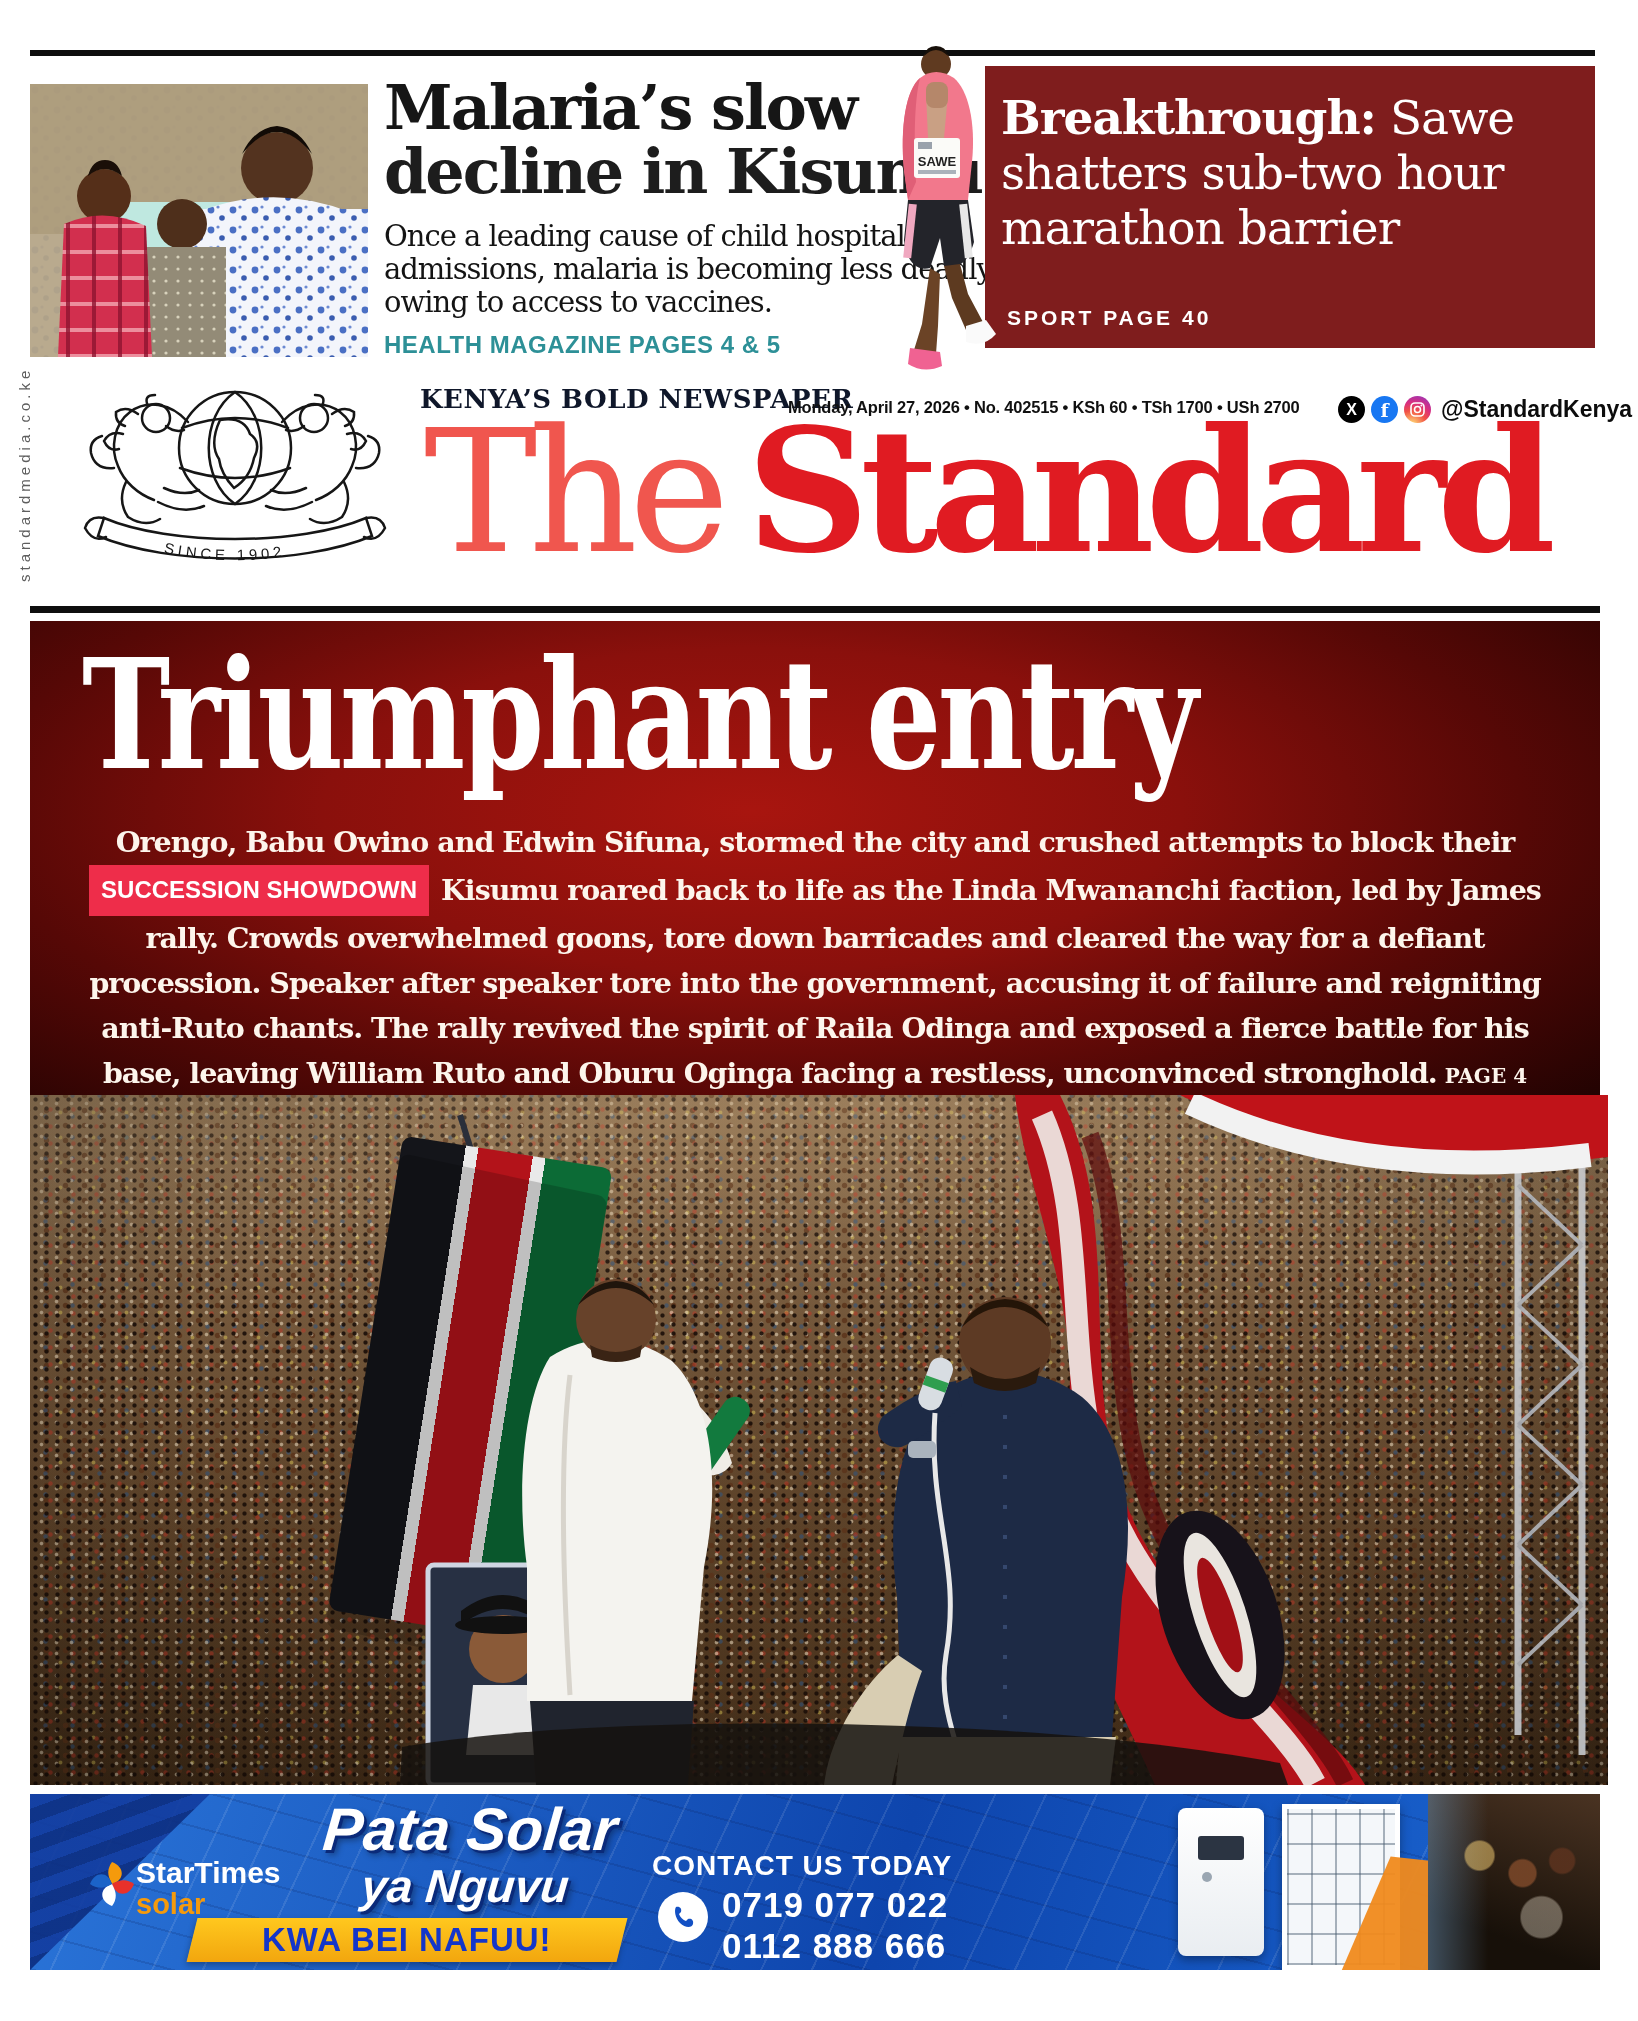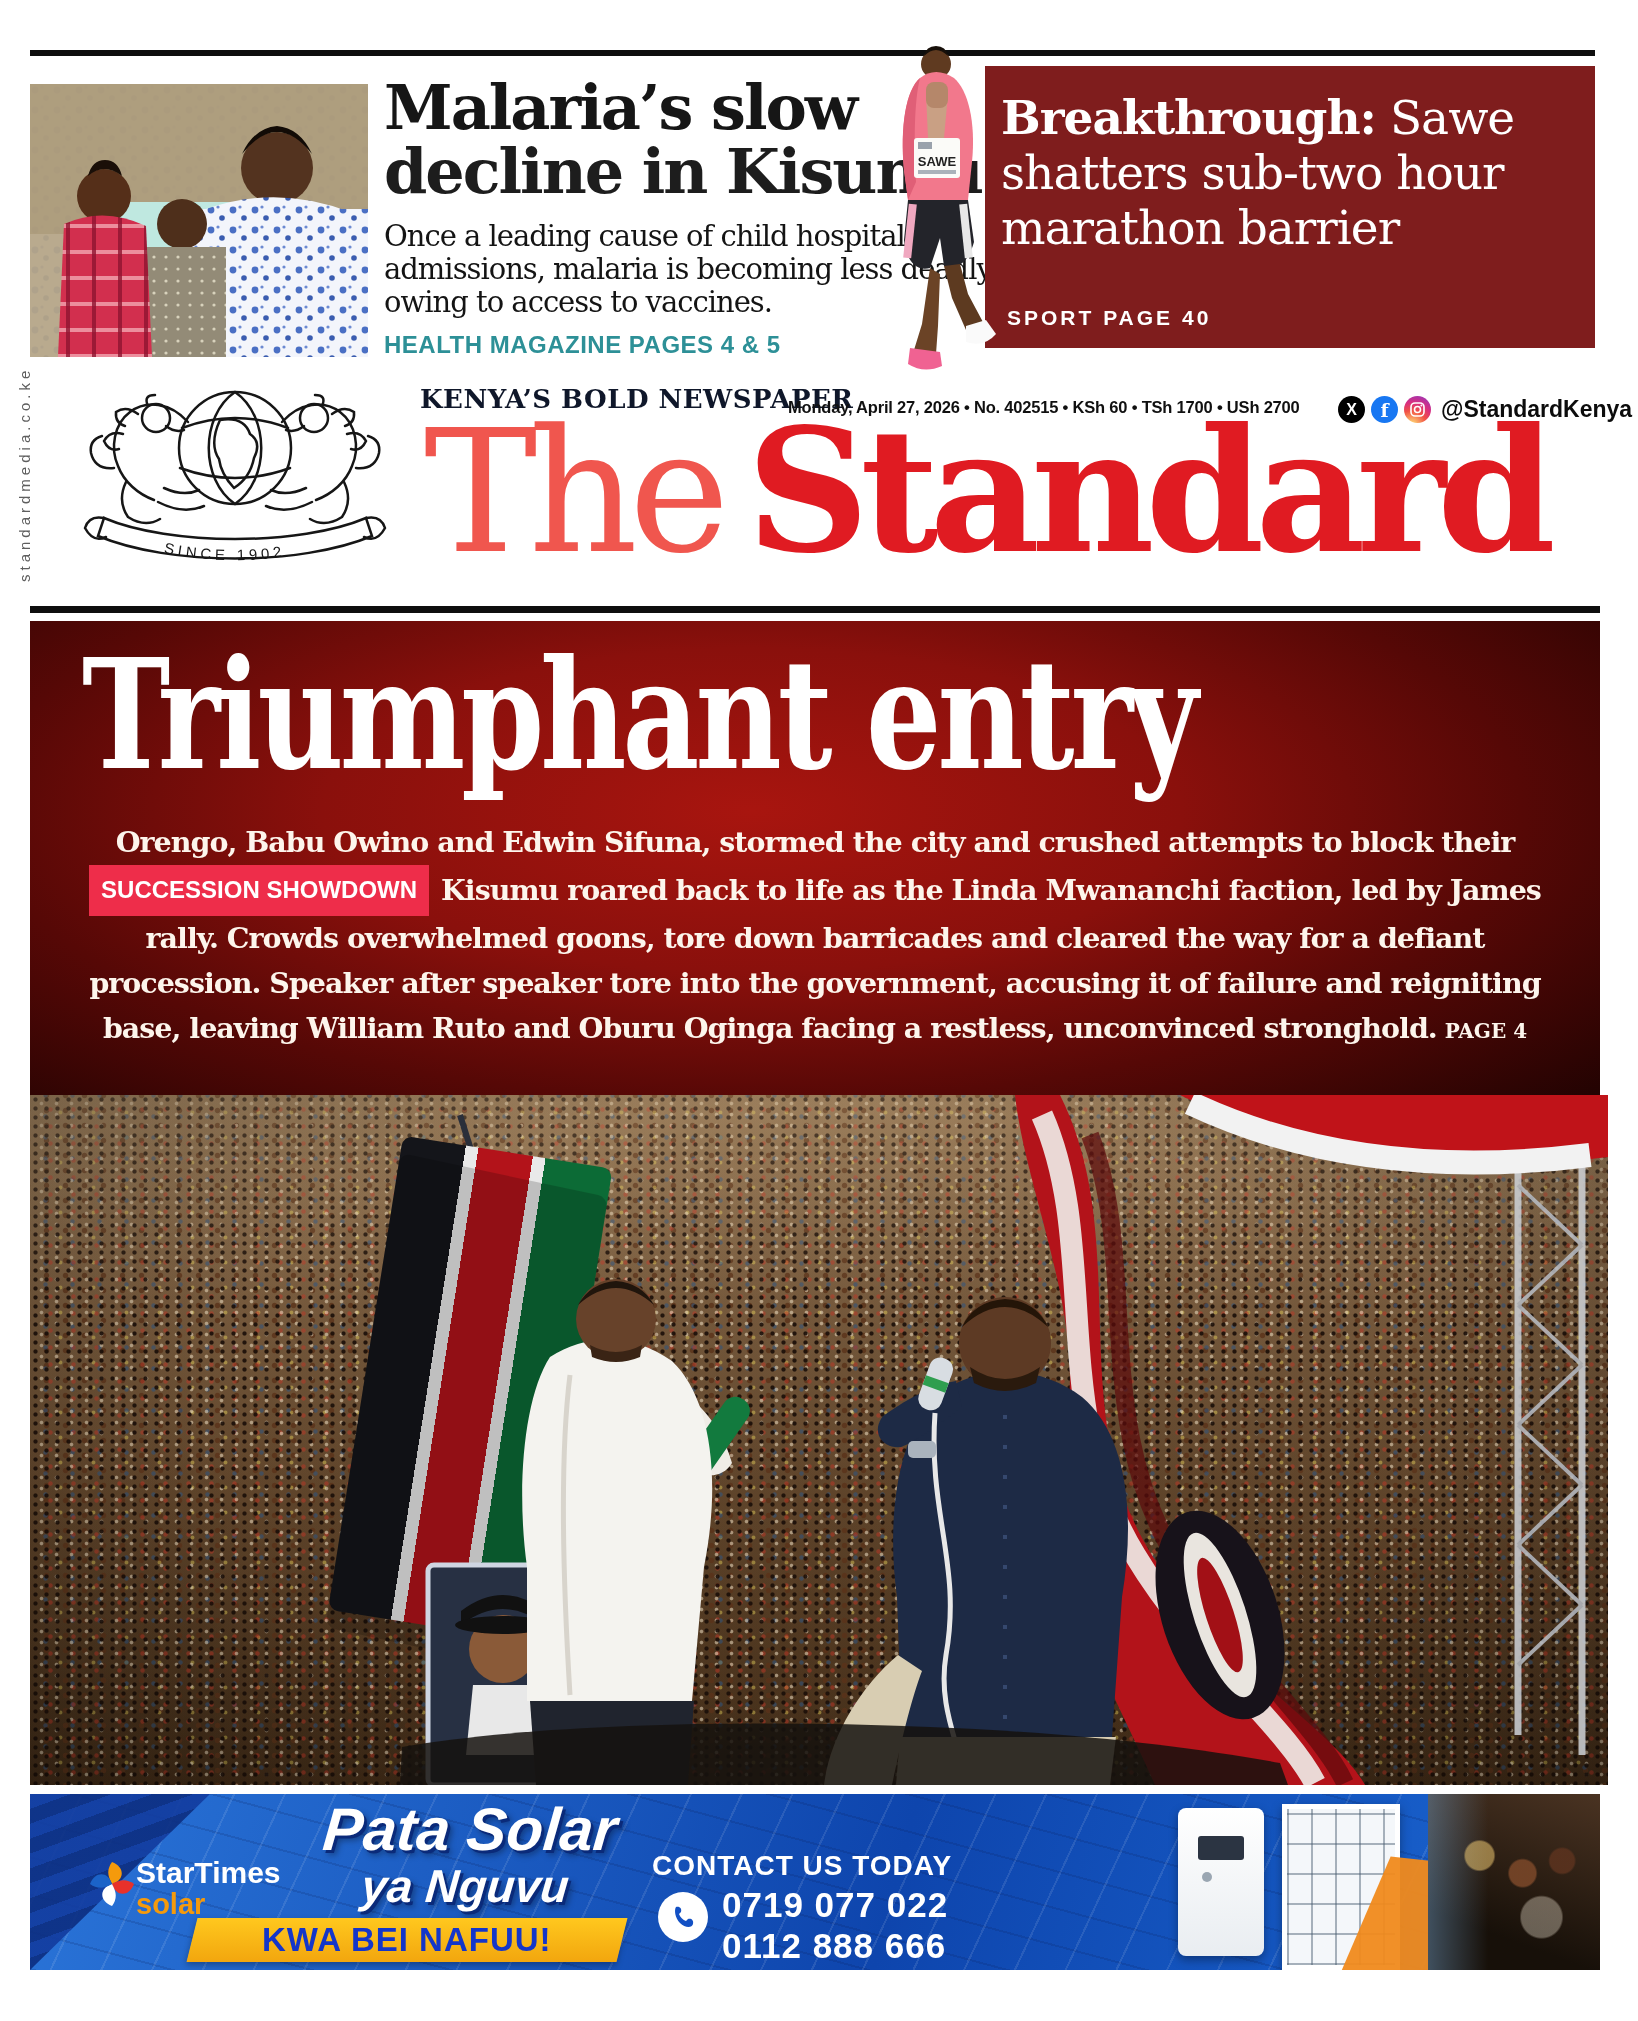--- a/index.html
+++ b/index.html
@@ -259,20 +259,21 @@
 
   <div id="hero" class="abs">
     <div id="hero-headline" class="serif">Triumphant entry</div>
     <div id="hero-body" class="serif">
       <div class="bline">Orengo, Babu Owino and Edwin Sifuna, stormed the city and crushed attempts to block their</div>
       <div class="bline">
         <span class="badge">SUCCESSION SHOWDOWN</span><span>Kisumu roared back to life as the Linda Mwananchi faction, led by James</span>
       </div>
       <div class="bline">rally. Crowds overwhelmed goons, tore down barricades and cleared the way for a defiant</div>
       <div class="bline">procession. Speaker after speaker tore into the government, accusing it of failure and reigniting</div>
+      <div class="bline">anti-Ruto chants. The rally revived the spirit of Raila Odinga and exposed a fierce battle for his</div>
       <div class="bline">
         <span>base, leaving William Ruto and Oburu Oginga facing a restless, unconvinced stronghold.</span><span class="pageref">PAGE 4</span>
       </div>
     </div>
   </div>
 
   <div id="crowd-photo" class="abs">
     <div id="crowd-vignette"></div>
     <svg id="crowd-art" width="1578" height="690" viewBox="0 0 1578 690">
       <defs>

